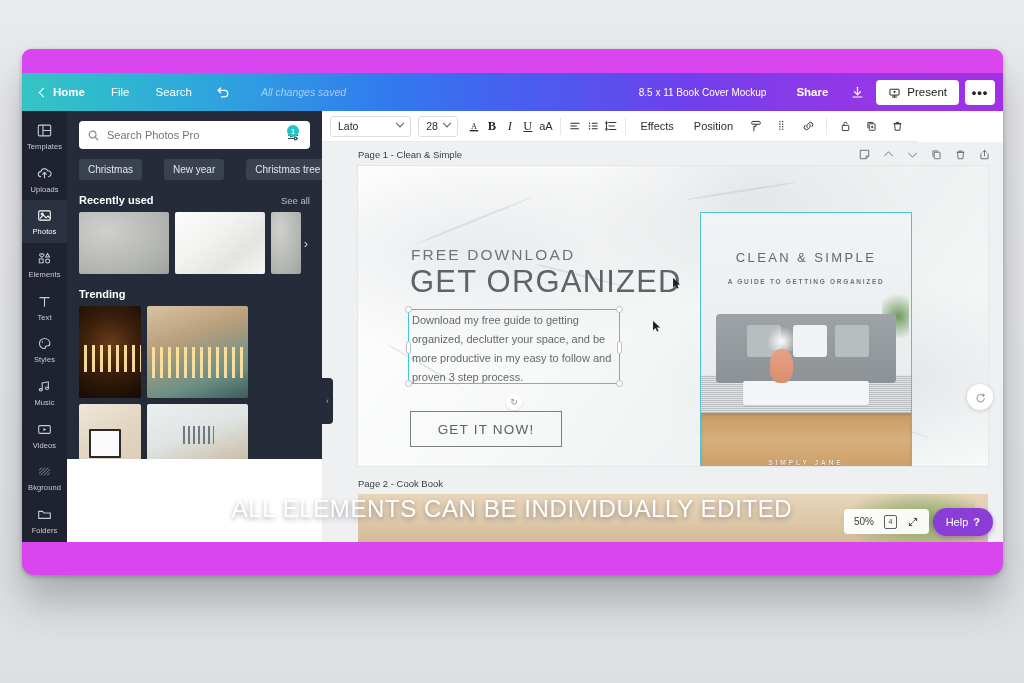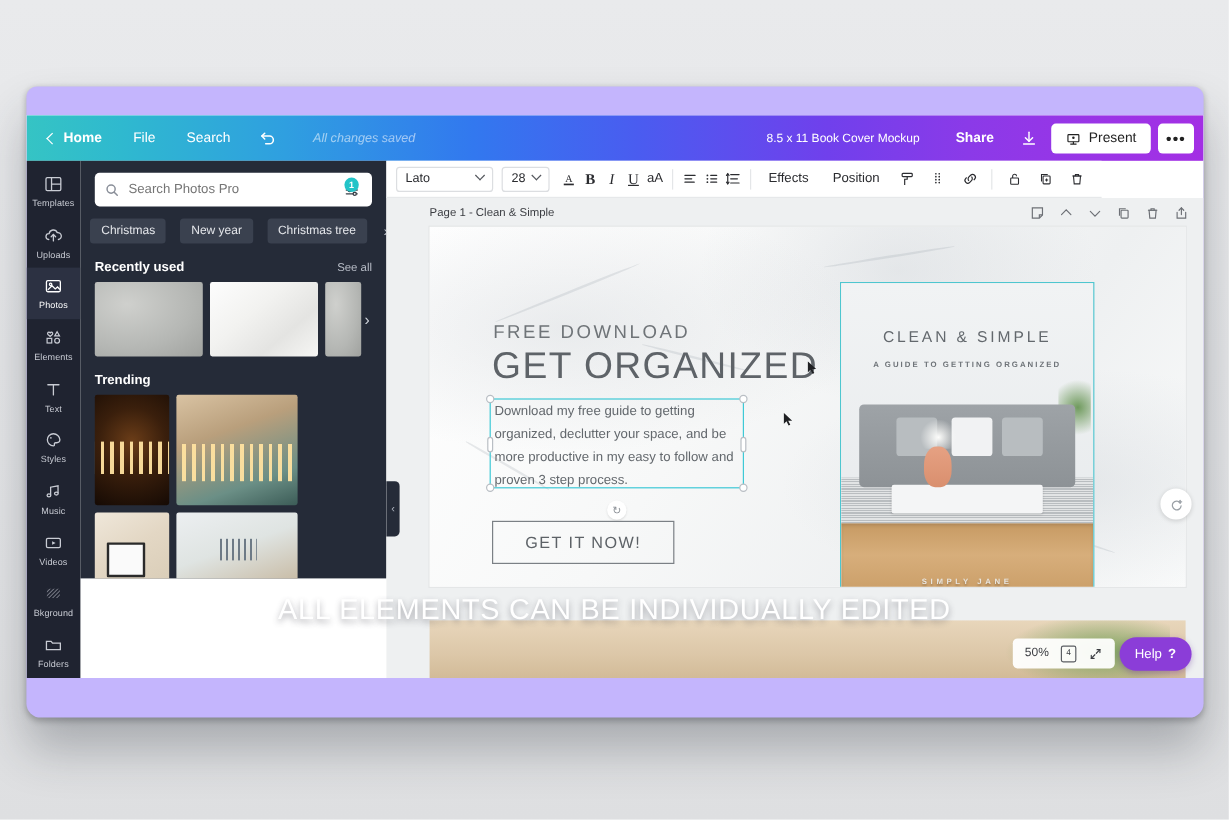--- a/index.html
+++ b/index.html
@@ -10,23 +10,23 @@
     overflow: hidden;
   }
   body {
     background: linear-gradient(180deg,#e9eaec 0%, #e4e5e7 55%, #dedfe1 100%);
     position: relative;
   }
 
   
   #device-frame {
     position: absolute;
-    left: 22px; top: 72px;
+    left: 22px; top: 49px;
     width: 981px; height: 526px;
-    background: #c4b5fd;
+    background: #d946ef;
     border-radius: 9px 9px 12px 12px;
     box-shadow: 0 26px 40px rgba(40,45,55,.30), 0 2px 5px rgba(0,0,0,.25);
     overflow: hidden;
   }
   #screen {
     position: absolute;
     left: 0; top: 24px;
     width: 981px; height: 469px;
     background: #ffffff;
     overflow: hidden;
@@ -94,21 +94,21 @@
   .search-input {
     border:none; outline:none; font-size:11px; color:#8a8f99;
     font-family:"Liberation Sans", sans-serif; flex:1; background:transparent;
   }
   .filter-badge {
     position:absolute; right:3px; top:-3px; width:12px; height:12px;
     background:#23c4c8; color:#fff; border-radius:50%;
     font-size:7.5px; display:flex; align-items:center; justify-content:center;
     font-weight:700;
   }
-  .chips { display:flex; gap:12px; padding:10px 2px 0 12px; align-items:center;justify-content:center; }
+  .chips { display:flex; gap:22px; padding:10px 2px 0 12px; align-items:center; }
   .chip {
     background:#3a414f; color:#e4e6ea; font-size:10px; border-radius:3px;
     padding:5px 9px; white-space:nowrap; cursor:pointer;
   }
   .chip-next {
     color:#c4c8d0; font-size:12px; padding-left:2px; cursor:pointer;
   }
   .sec-head {
     display:flex; align-items:baseline; padding:14px 12px 6px 12px;
   }
@@ -736,20 +736,23 @@
         </div>
 
         <svg class="cursor-arrow" style="left:315px; top:112px;" viewBox="0 0 10 14">
           <polygon points="0,0 0,12 3,9 5.2,13.5 7,12.6 4.8,8.3 9,8.3" fill="#1f2023"></polygon>
         </svg>
         <svg class="cursor-arrow" style="left:295px; top:155px;" viewBox="0 0 10 14">
           <polygon points="0,0 0,12 3,9 5.2,13.5 7,12.6 4.8,8.3 9,8.3" fill="#1f2023"></polygon>
         </svg>
       </div>
 
+      <div class="page2-head">
+        <span class="page-label">Page 2 - Cook Book</span>
+      </div>
       <div class="page2">
         <div class="p2-herb"></div>
       </div>
 
       <div class="float-add">
         <svg width="13" height="13" viewBox="0 0 20 20" fill="none" stroke="#9aa0a6" stroke-width="1.6" stroke-linecap="round">
           <path d="M14.5 7.5a5.6 5.6 0 1 0 1.3 4"></path>
             <line x1="14.5" y1="4.5" x2="14.5" y2="8.5"></line>
             <line x1="12.5" y1="6.5" x2="16.5" y2="6.5"></line>
         </svg>

